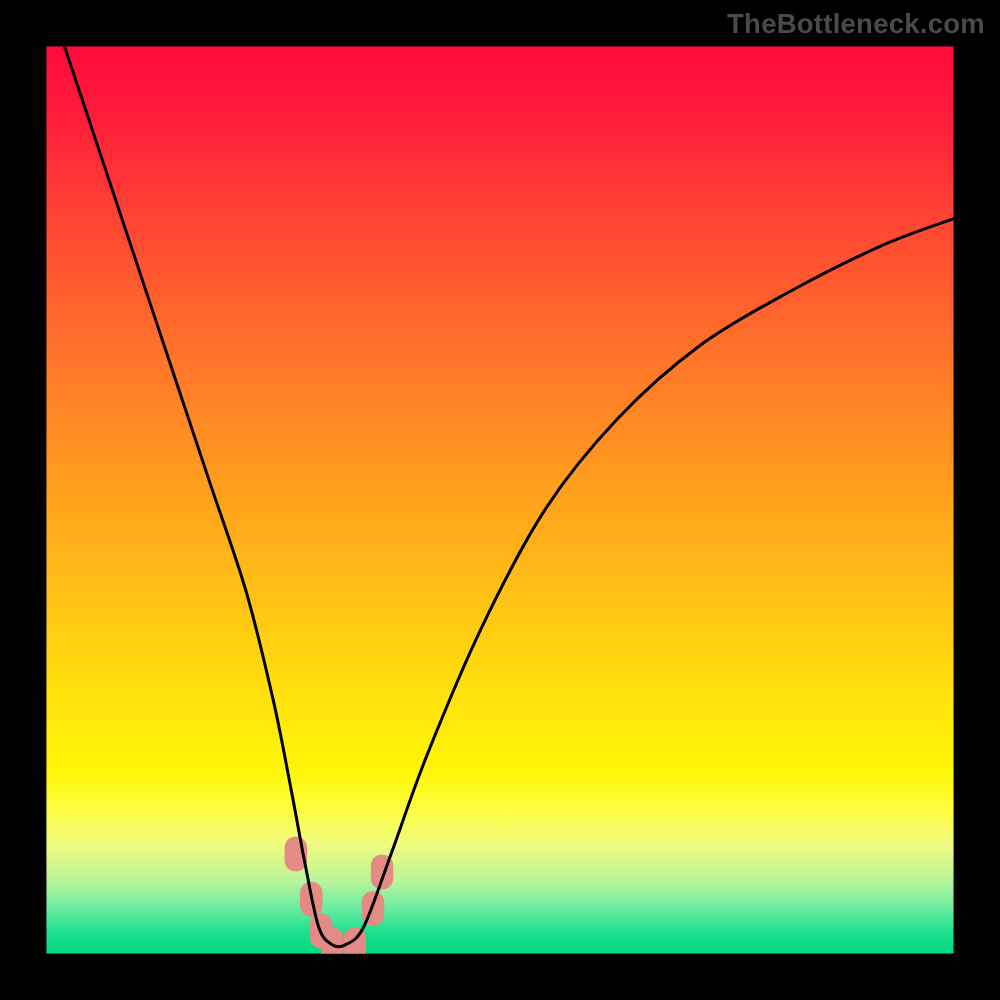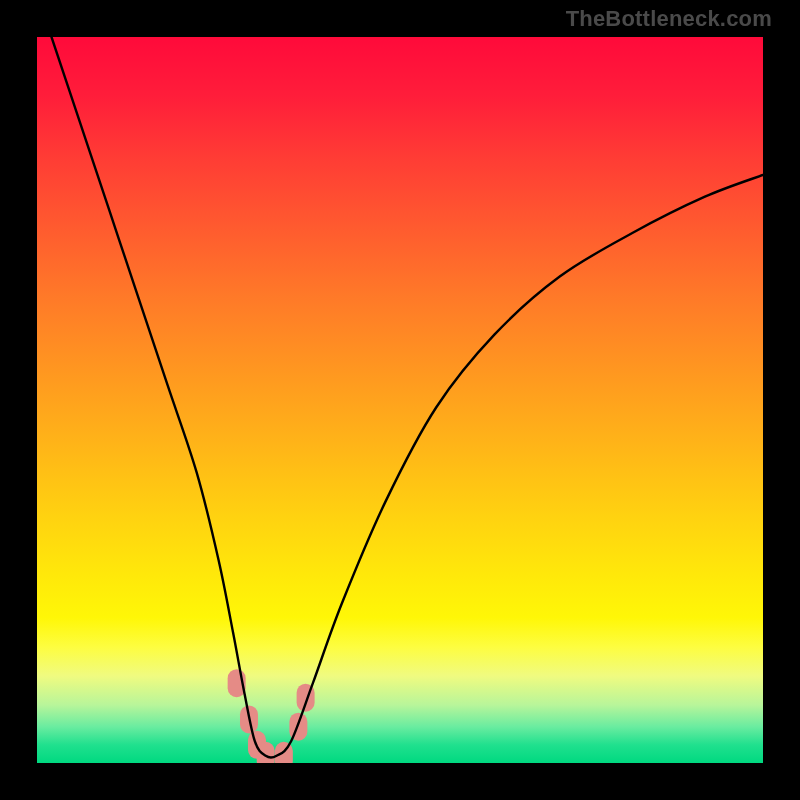--- a/index.html
+++ b/index.html
@@ -44,21 +44,21 @@
       #f0fb80 88%,
       #b8f59a 92%,
       #6aeca0 95%,
       #20e08e 97.5%,
       #00d980 100%
     );
   }
   .watermark {
     position: absolute;
     top: 6px;
-    right: 28px;
+    right: 12px;
     font-family: Arial, Helvetica, sans-serif;
     font-size: 22px;
     font-weight: 600;
     color: #4a4a4a;
     letter-spacing: 0.2px;
   }
   svg.curve {
     position: absolute;
     inset: 0;
   }

